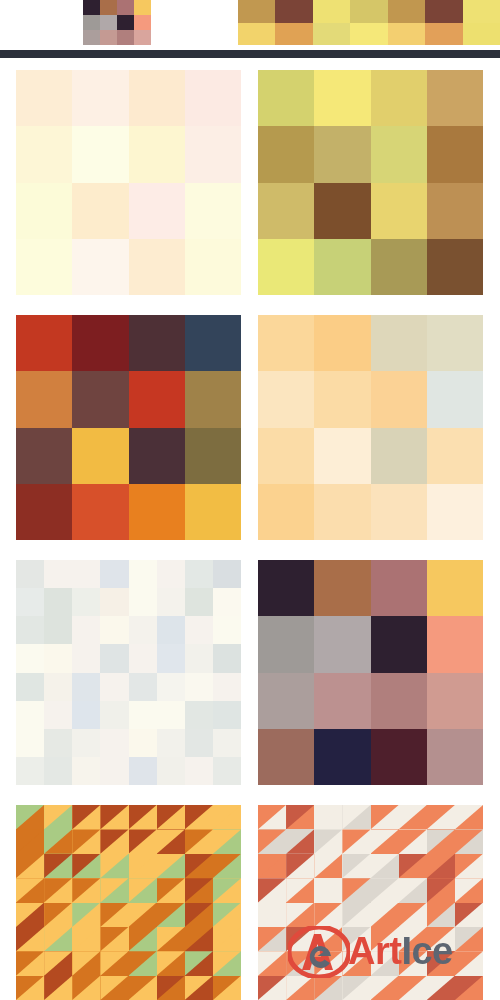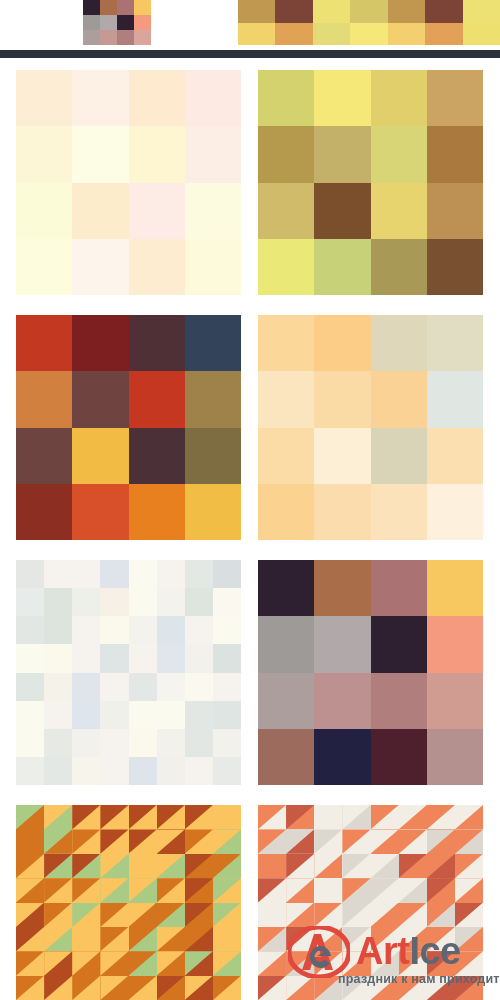--- a/index.html
+++ b/index.html
@@ -101,21 +101,21 @@
     height: 72px;
     pointer-events: none;
   }
   .wm-logo {
     position: absolute;
     left: 0; top: 2px;
     width: 62px; height: 52px;
   }
   .wm-word {
     position: absolute;
-    left: 68px; top: 4px;
+    left: 60px; top: 4px;
     font-size: 38px;
     font-weight: bold;
     letter-spacing: -0.5px;
     line-height: 46px;
     white-space: nowrap;
   }
   .wm-art { color: #e04a3c; }
   .wm-ice { color: #5d6672; }
   .wm-tag {
     position: absolute;
@@ -852,16 +852,15 @@
   </div>
 
   <div class="watermark">
     <svg class="wm-logo" viewBox="0 0 62 52">
       <ellipse cx="31" cy="26" rx="30" ry="25" fill="none" stroke="#e04a3c" stroke-width="5"></ellipse>
       <path d="M14 44 L26 8 L33 8 L45 44 L37 44 L29.5 18 L22 44 Z" fill="#e04a3c"></path>
       <rect x="20" y="31" width="20" height="5.5" fill="#e04a3c"></rect>
       <path d="M33 20 a11 11 0 1 0 9 17 l-5.5 -3.5 a5.5 5.5 0 1 1 -1 -7.5 l-6 4 l13.5 0 a11 11 0 0 0 -10 -10 z" fill="#5d6672"></path>
     </svg>
     <div class="wm-word"><span class="wm-art">Art</span><span class="wm-ice">Ice</span></div>
-    <div class="wm-tag">праздник к нам приходит</div>
   </div>
 
 </div>
 
 </body></html>

